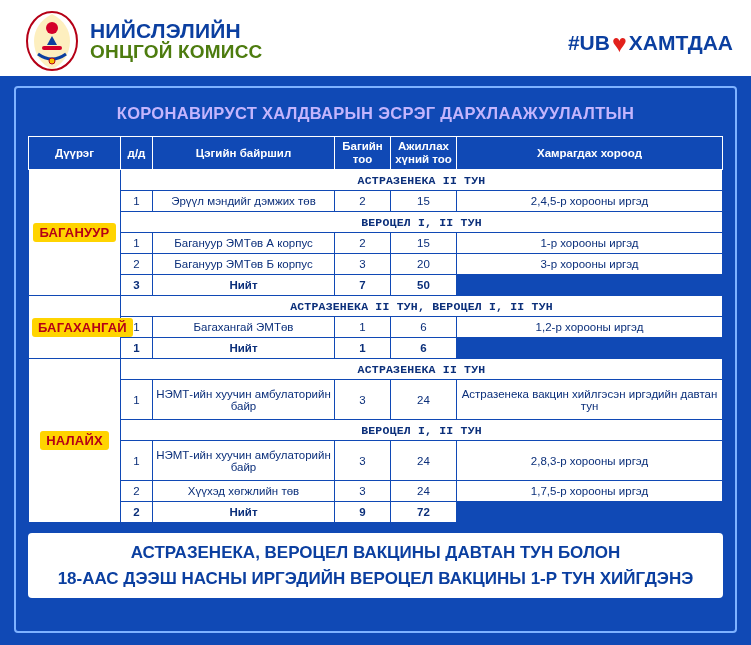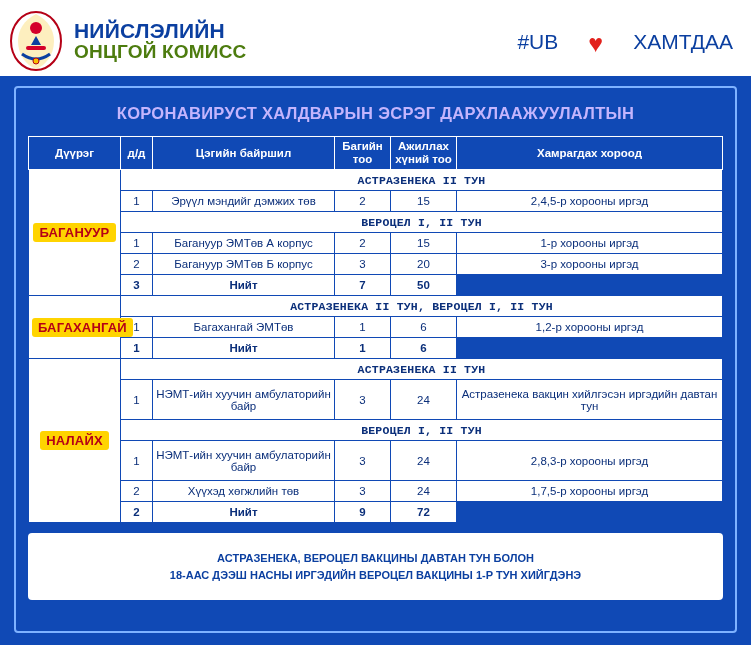--- a/index.html
+++ b/index.html
@@ -15,21 +15,21 @@
     background: #ffffff;
     overflow: hidden;
   }
   
   .header {
     position: relative;
     height: 76px;
     background: #ffffff;
     display: flex;
     align-items: center;
-    padding: 6px 16px 0 8px;
+    padding: 6px 16px 0 24px;
   }
   .emblem {
     width: 56px; height: 62px;
     flex: 0 0 56px;
     position: relative;
     margin-right: 10px;
   }
   .emblem svg { display: block; }
   .header-title {
     display: flex;
@@ -47,26 +47,25 @@
     font-size: 19px;
     font-weight: bold;
     color: #4d7c0f;
     letter-spacing: .2px;
   }
   .hashtag {
     position: absolute;
     right: 18px;
     top: 30px;
     display: flex;
-    align-items: flex-start;
+    align-items: center;
     font-size: 21px;
-    font-weight: normal;
+    font-weight: bold;
     color: #0b3fa0;
     white-space: nowrap;
-    gap: 28px;
   }
   .heart {
     color: #e2211c;
     font-size: 25px;
     margin: 0 2px;
     line-height: 1;
     position: relative;
     top: 1px;
   }
   
@@ -145,25 +144,25 @@
   }
   td.name { text-align: center; }
   td.left { text-align: left; padding-left: 6px; }
   td.total { font-weight: bold; }
   .empty-cell { background: #1049b5 !important; border: 1px solid #1049b5 !important; }
   
   .footer {
     margin-top: 10px;
     background: #ffffff;
     border-radius: 4px;
-    padding: 17px 10px;
+    padding: 7px 10px;
     text-align: center;
     color: #0b3fa0;
     font-weight: bold;
-    font-size: 11px;
+    font-size: 17px;
     line-height: 1.5;
   }
 </style>
 </head>
 <body>
 
 <div id="page">
 
   <div class="header">
     <div class="emblem">

